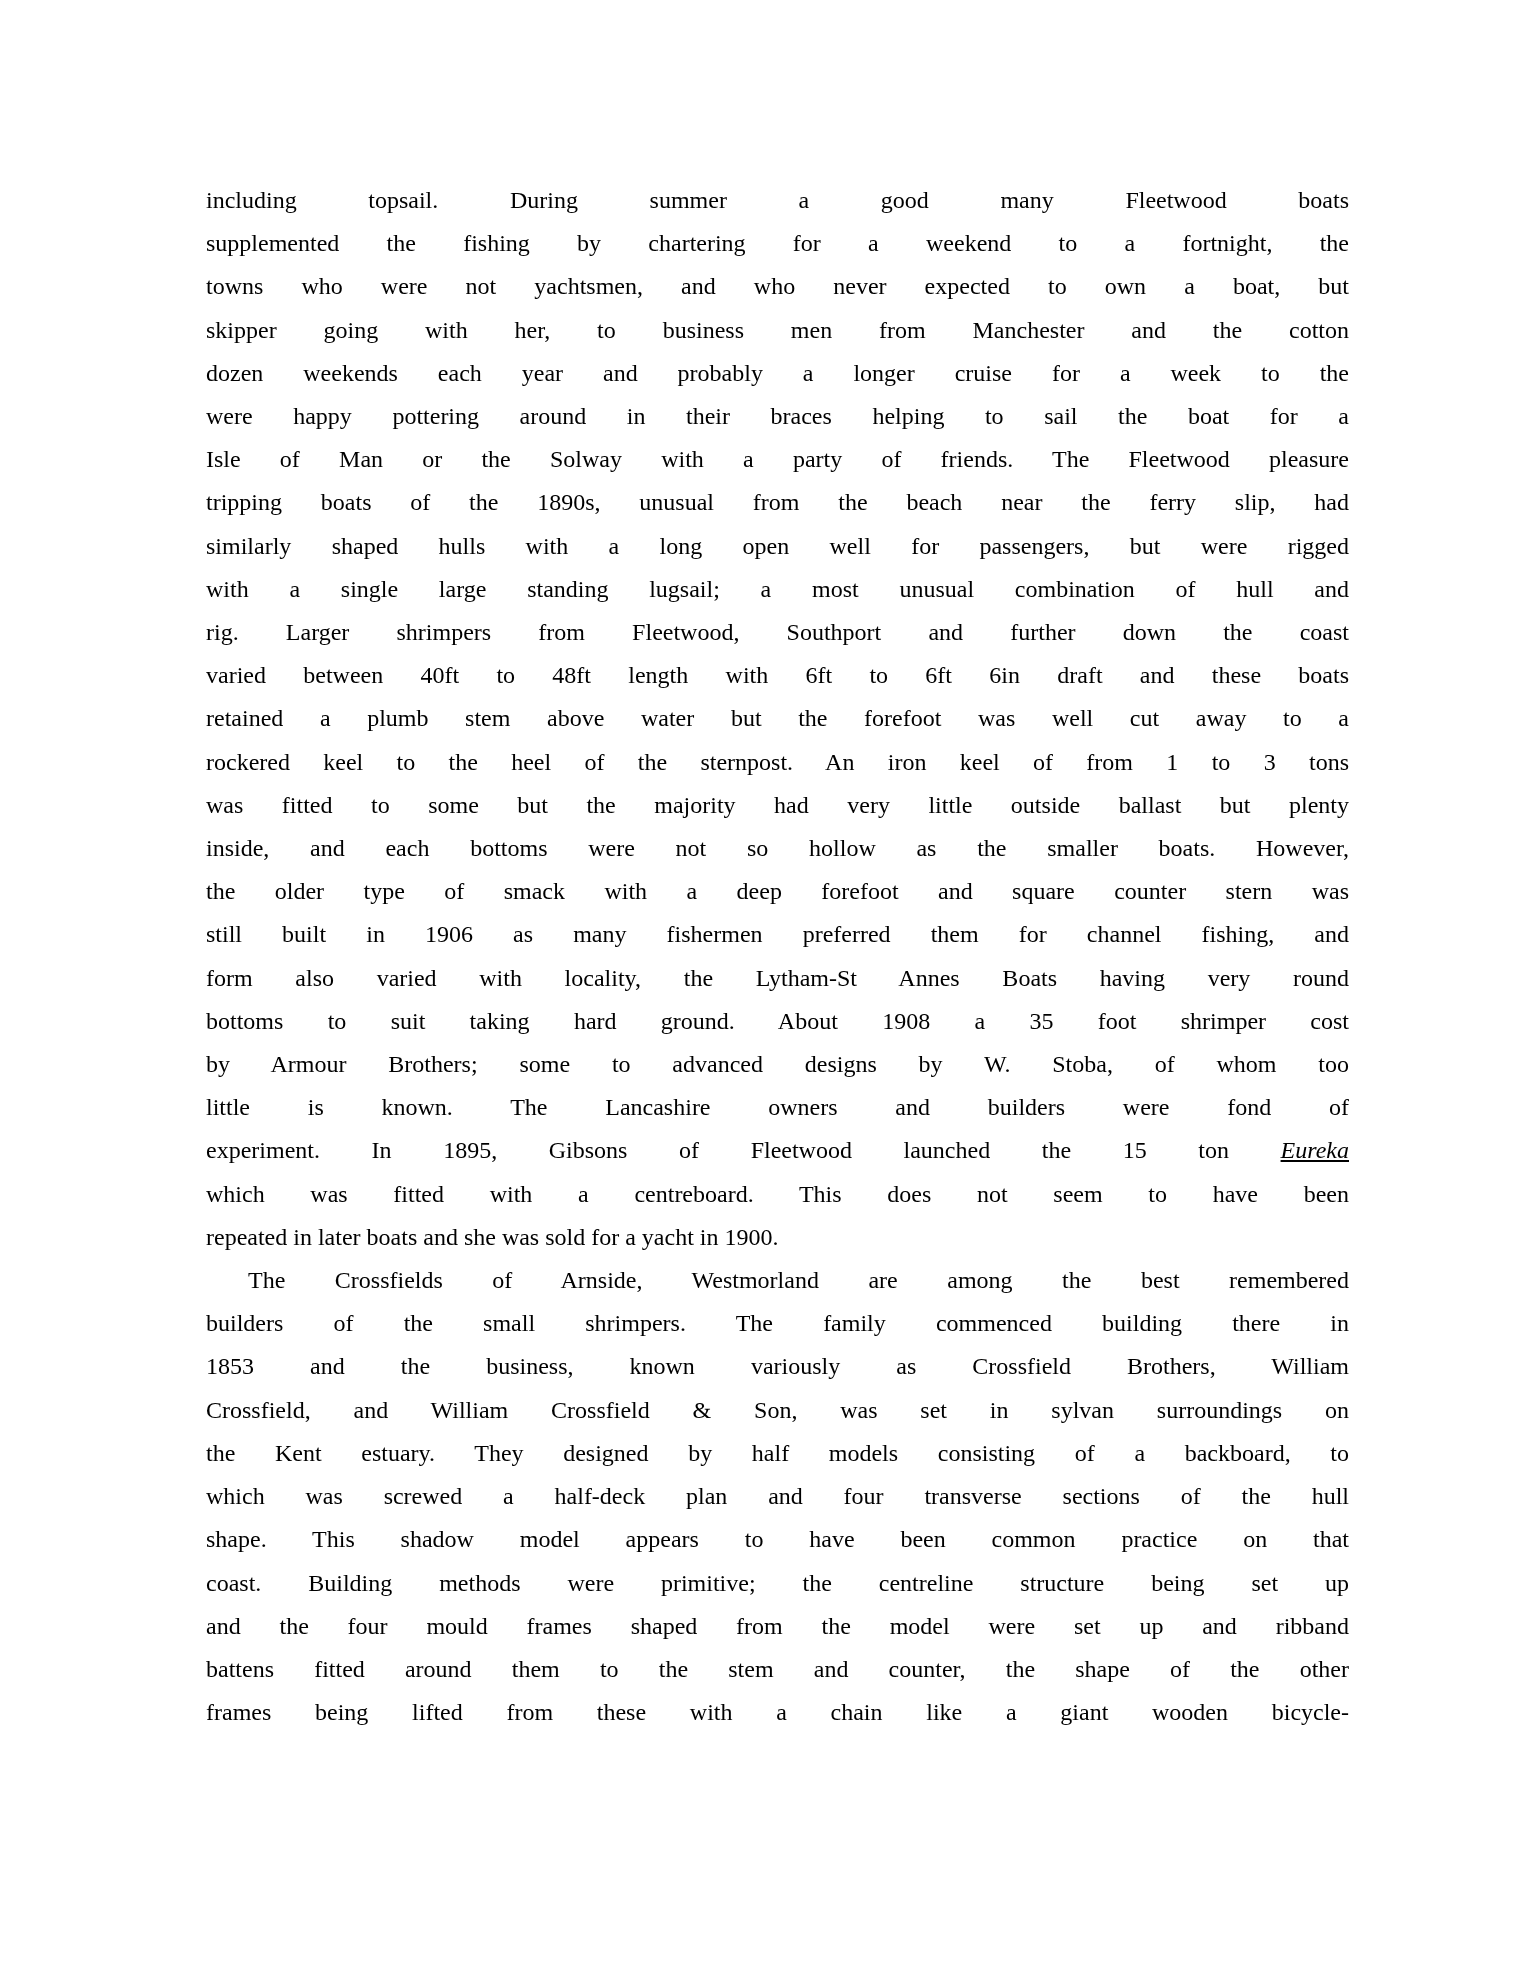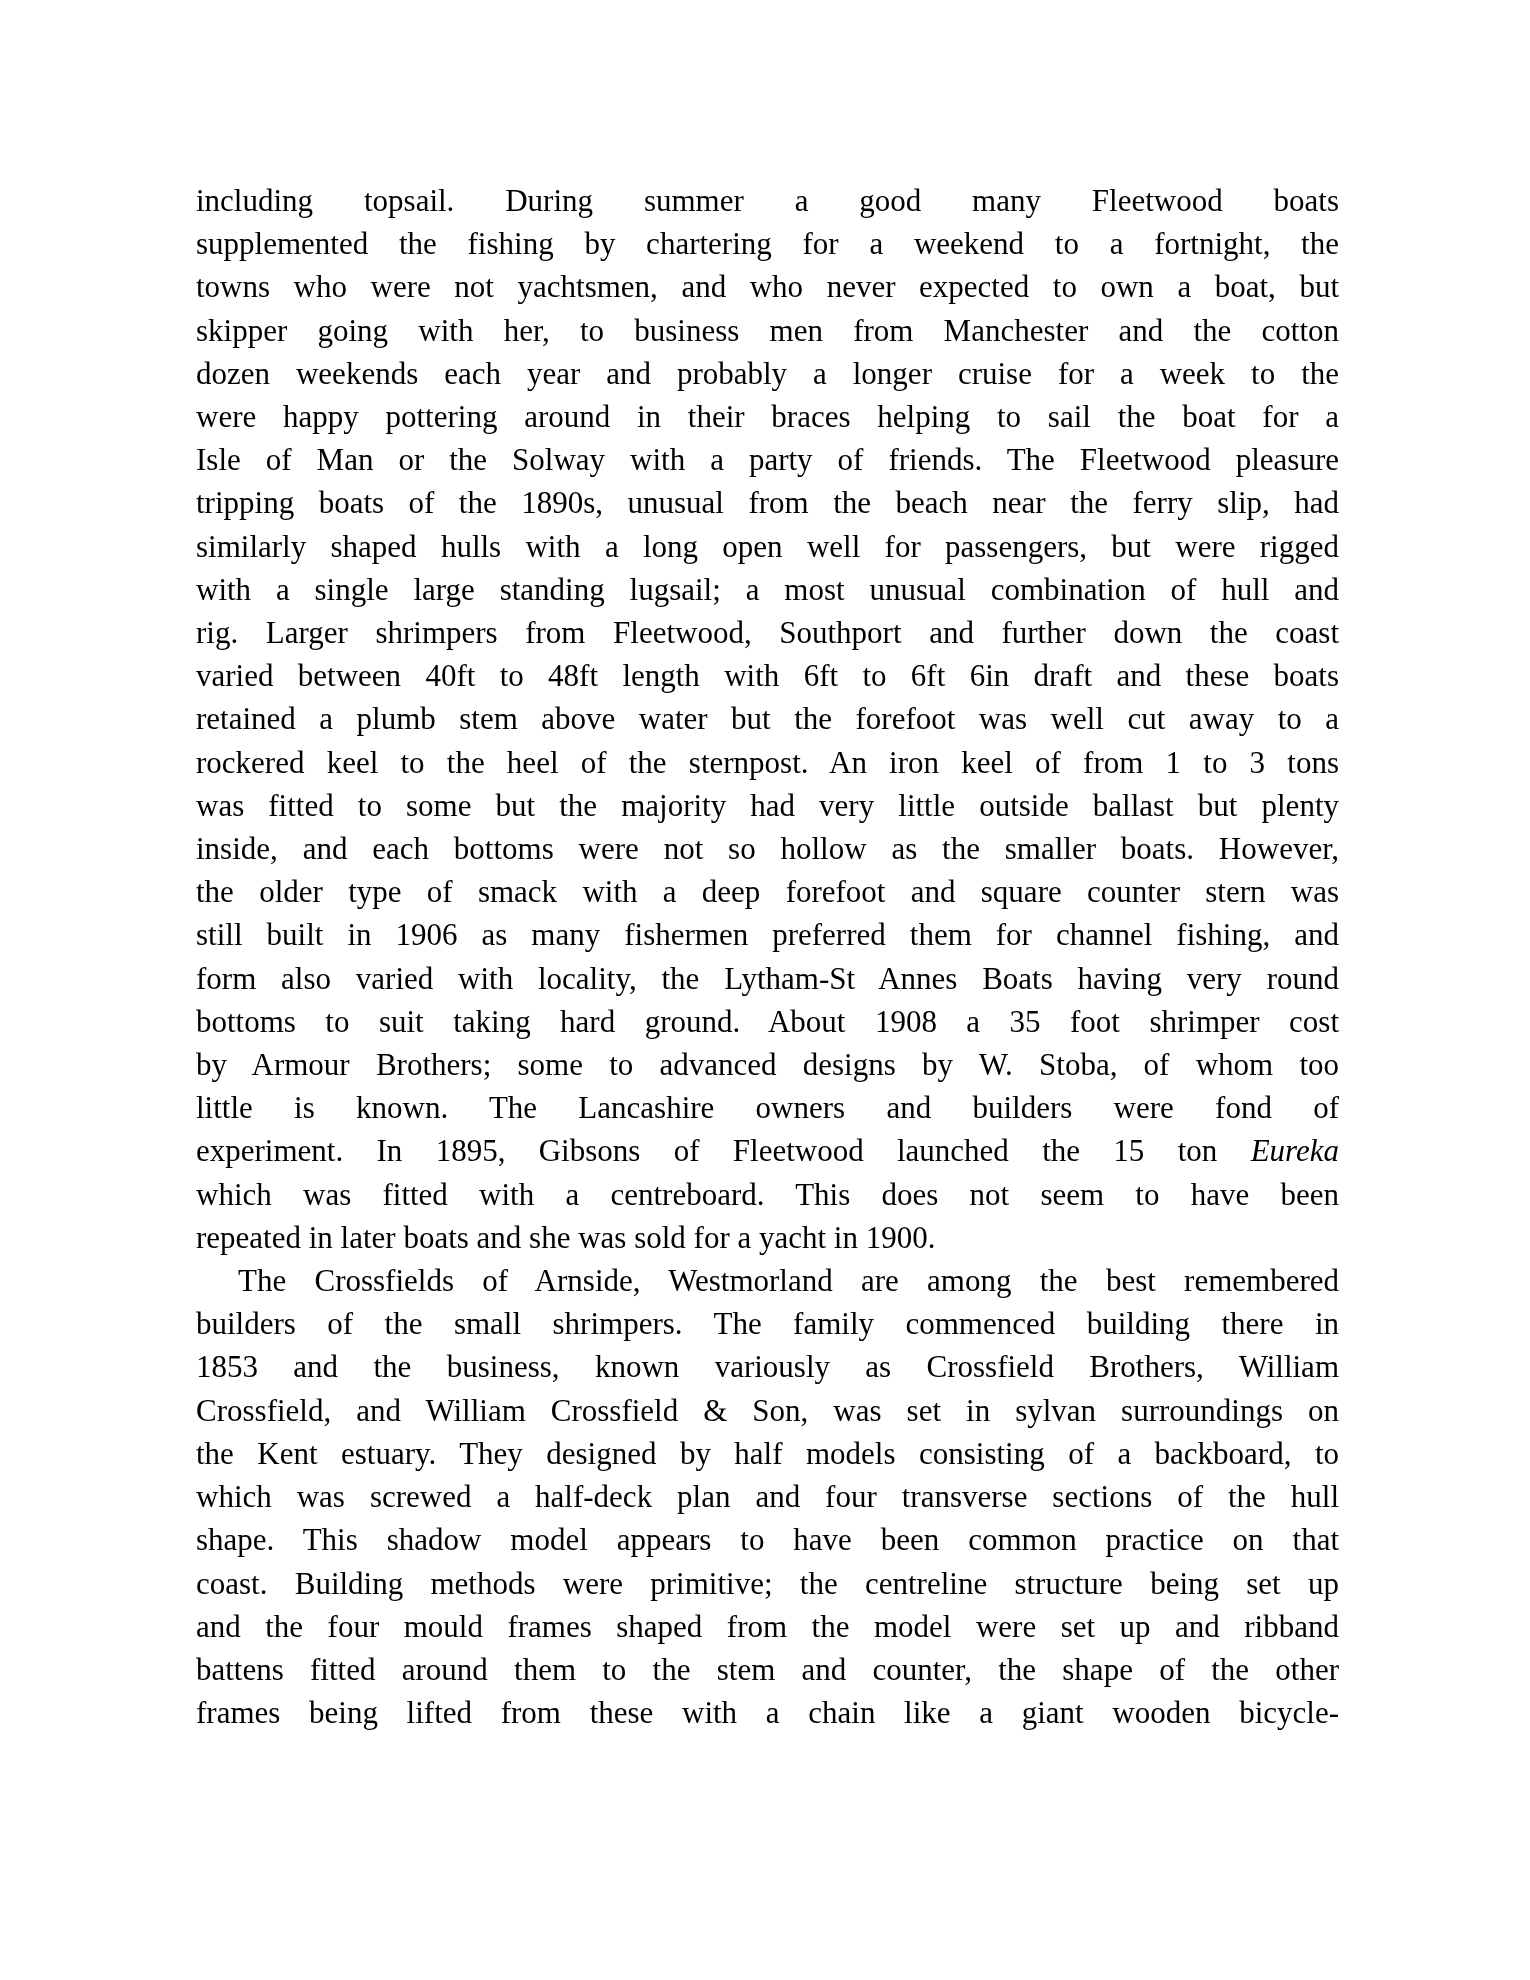--- a/index.html
+++ b/index.html
@@ -9,41 +9,42 @@
   }
   .page {
     position: relative;
     width: 1530px;
     height: 1980px;
     background: #ffffff;
     overflow: hidden;
   }
   .text-block {
     position: absolute;
-    left: 196px;
+    left: 206px;
     top: 179px;
     width: 1143px;
     font-family: "Liberation Serif", "DejaVu Serif", serif;
-    font-size: 31px;
+    font-size: 24px;
     line-height: 43.2px;
     color: #000000;
     -webkit-font-smoothing: antialiased;
   }
   .line {
     text-align: justify;
     text-align-last: justify;
   }
   .line.para-end {
     text-align-last: left;
   }
   .line.para-indent {
     text-indent: 42px;
   }
   .line em {
     font-style: italic;
+    text-decoration: underline;
   }
 </style>
 </head>
 <body>
 
 <div class="page" style="background: rgb(255, 255, 255);">
   <div class="text-block" style="color: rgb(0, 0, 0);">
       <div class="line">including topsail. During summer a good many Fleetwood boats</div>
       <div class="line">supplemented the fishing by chartering for a weekend to a fortnight, the</div>
       <div class="line">towns who were not yachtsmen, and who never expected to own a boat, but</div>

